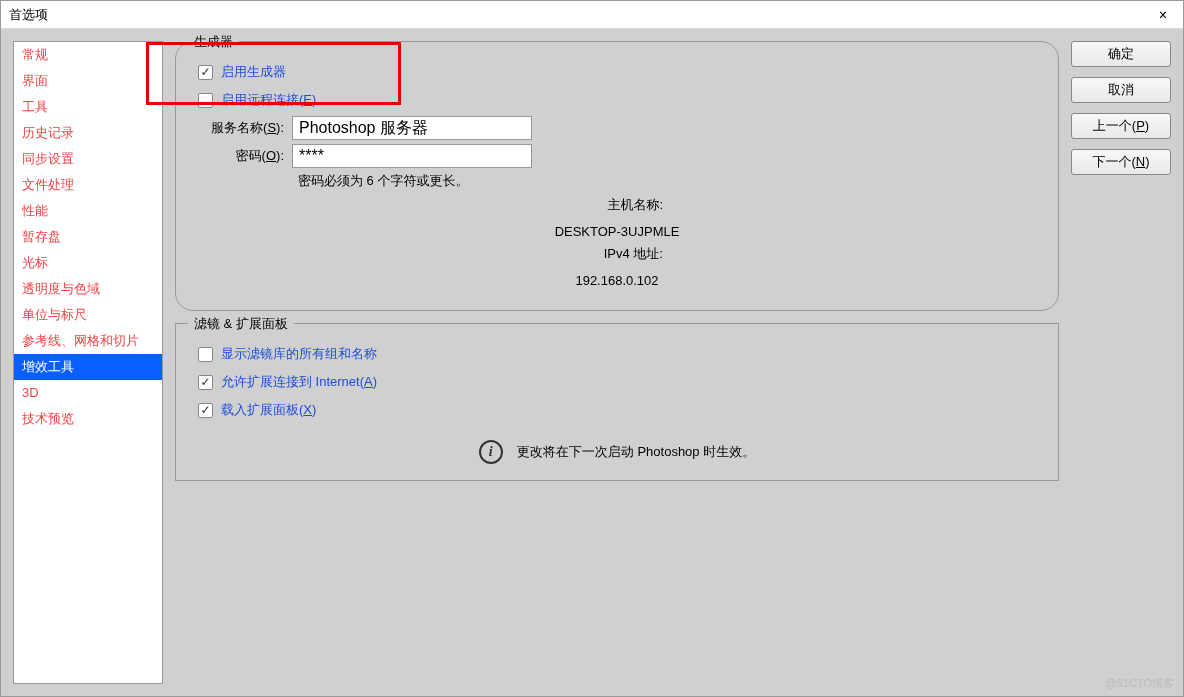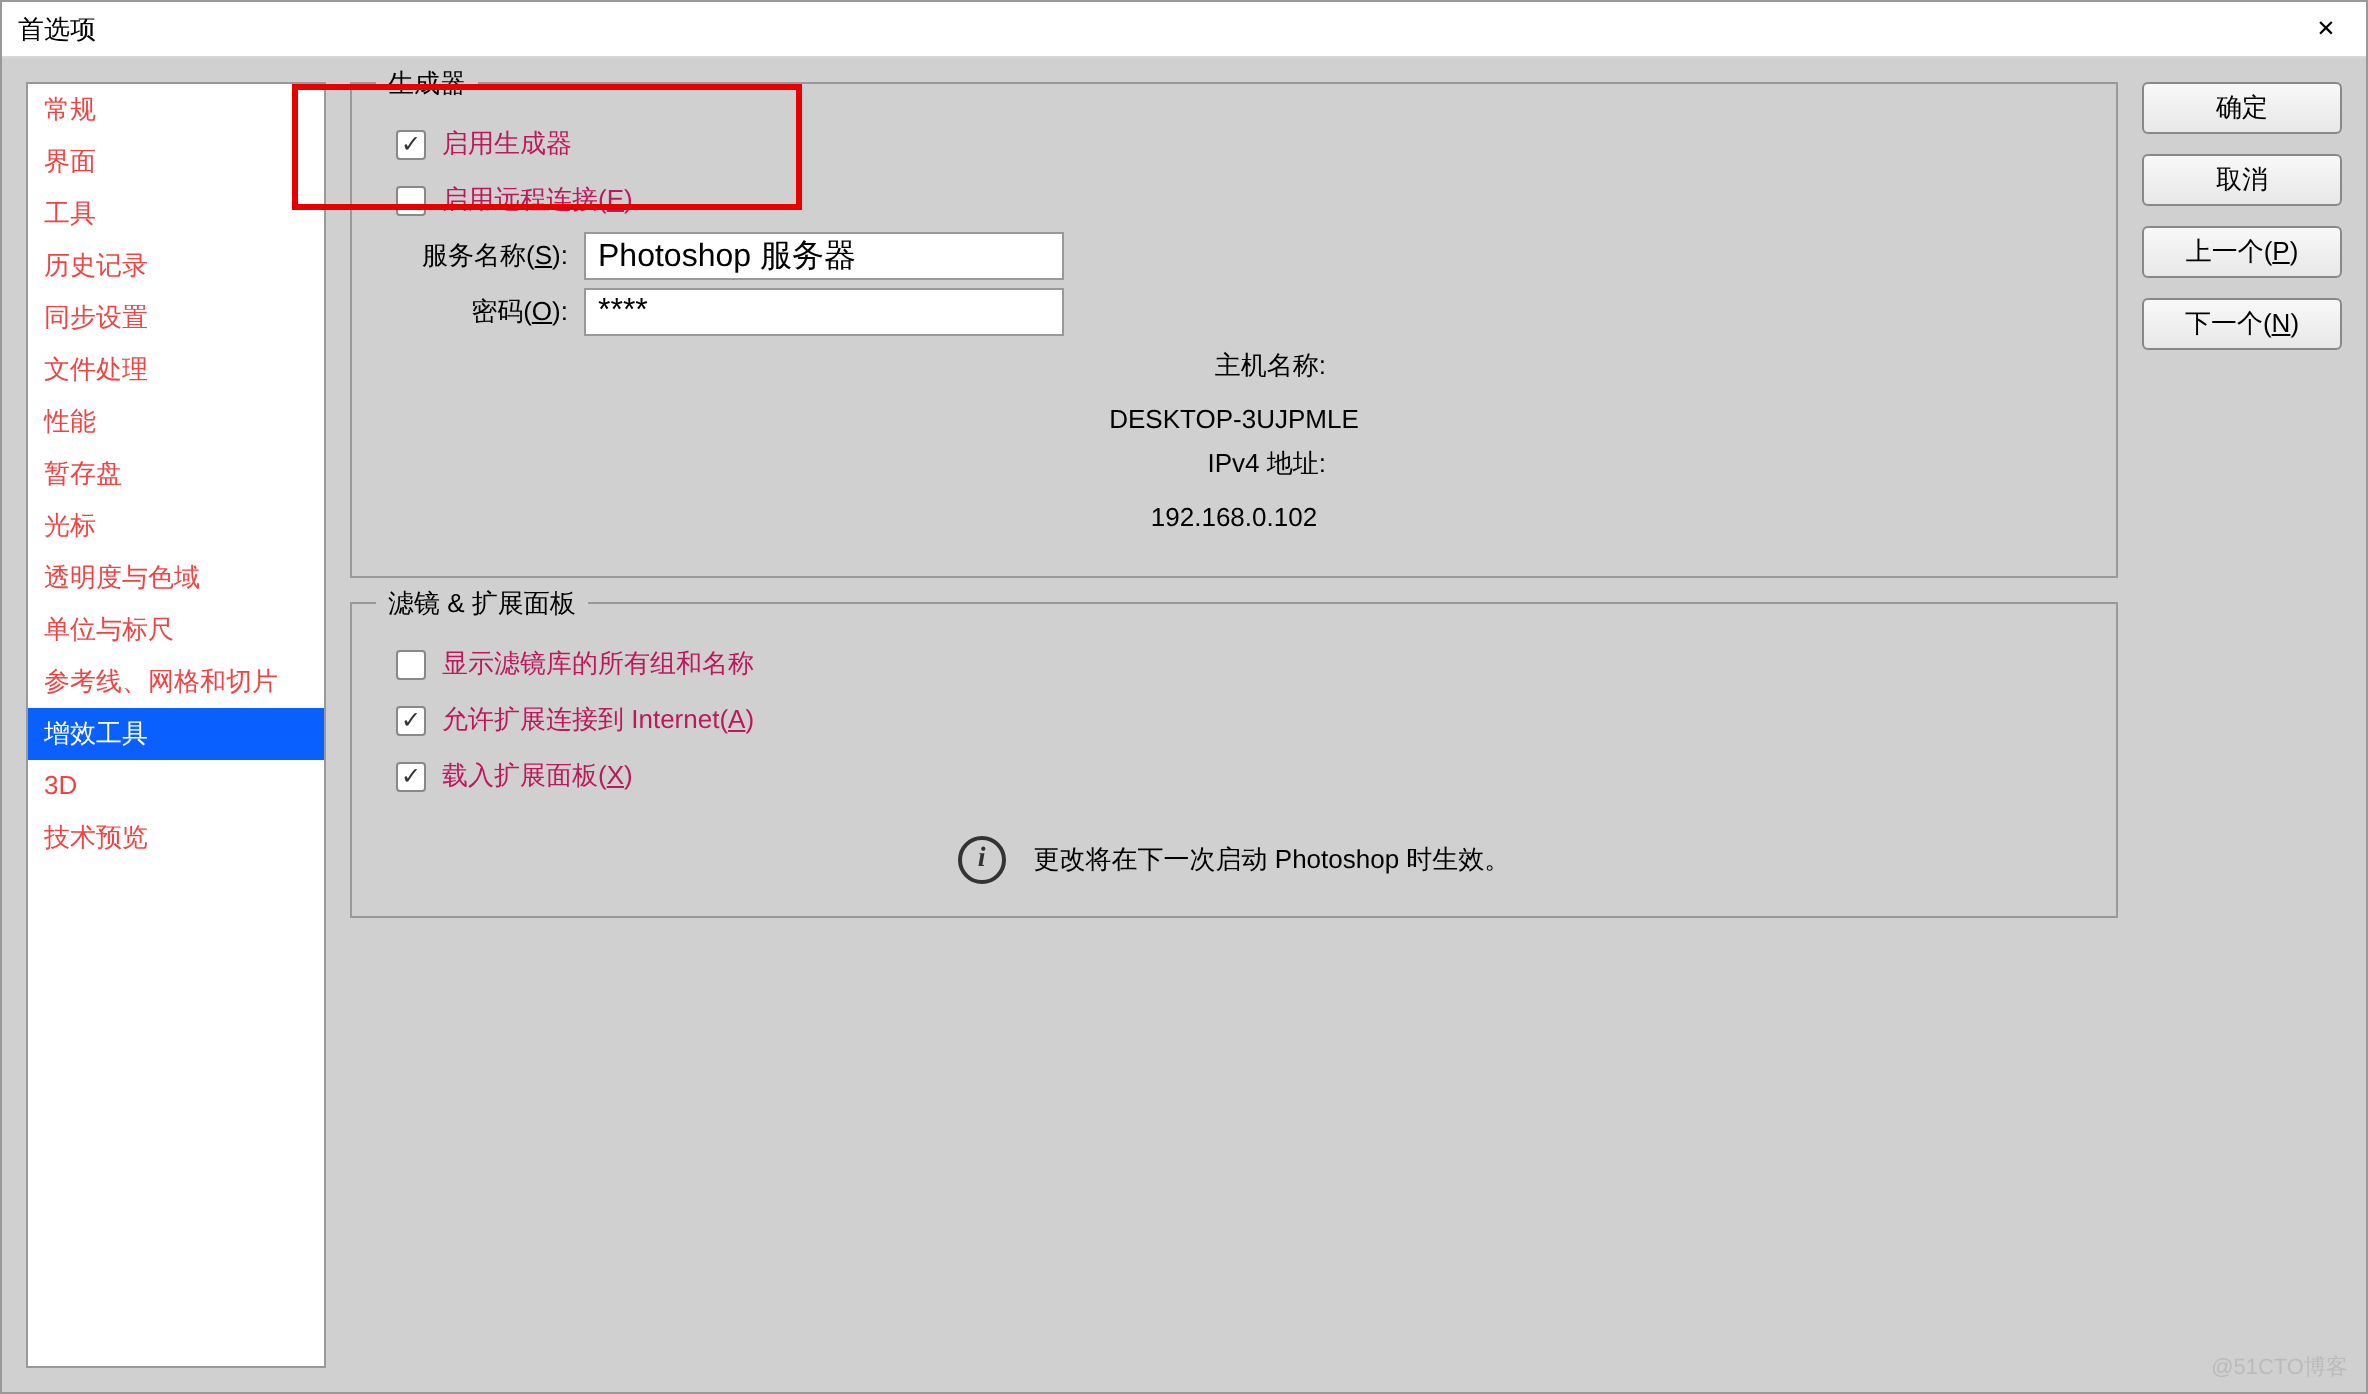--- a/index.html
+++ b/index.html
@@ -118,21 +118,21 @@
       justify-content: center;
       flex-shrink: 0;
     }
     .checkbox.checked::before {
       content: "✓";
       font-size: 12px;
       color: #333;
       line-height: 1;
     }
     .cb-label {
-      color: #be185d;
+      color: #1d4ed8;
     }
     .underline {
       text-decoration: underline;
     }
     .text-input {
       border: 1px solid #999;
       background: #fff;
       height: 24px;
       padding: 0 6px;
       font-family: inherit;
@@ -232,21 +232,21 @@
         <div class="sidebar-item">透明度与色域</div>
         <div class="sidebar-item">单位与标尺</div>
         <div class="sidebar-item">参考线、网格和切片</div>
         <div class="sidebar-item selected">增效工具</div>
         <div class="sidebar-item">3D</div>
         <div class="sidebar-item">技术预览</div>
       </div>
 
     <div class="center-col">
 
-      <div class="fieldset" style="position:relative;">
+      <div class="fieldset" style="position:relative;border-radius:18px;">
         <div class="highlight-box" id="highlight" style="top: 0px; left: -30px; width: 255px; height: 63px;"></div>
         <div class="fieldset-legend">生成器</div>
 
         <div class="row row-indent">
           <span class="checkbox checked"></span>
           <span class="cb-label">启用生成器</span>
         </div>
 
         <div class="row row-indent">
           <span class="checkbox"></span>
@@ -262,20 +262,21 @@
           <input class="text-input" value="Photoshop 服务器" style="">
         </div>
 
         <div class="row">
           <span class="label-col">
             <span>密码(</span><span class="underline">O</span><span>):</span>
           </span>
           <input class="text-input" value="****" style="">
         </div>
 
+        <div class="hint">密码必须为 6 个字符或更长。</div>
 
         <div class="static-row">
           <span class="static-label">主机名称:</span>
           <span>DESKTOP-3UJPMLE</span>
         </div>
 
         <div class="static-row">
           <span class="static-label">IPv4 地址:</span>
           <span>192.168.0.102</span>
         </div>

